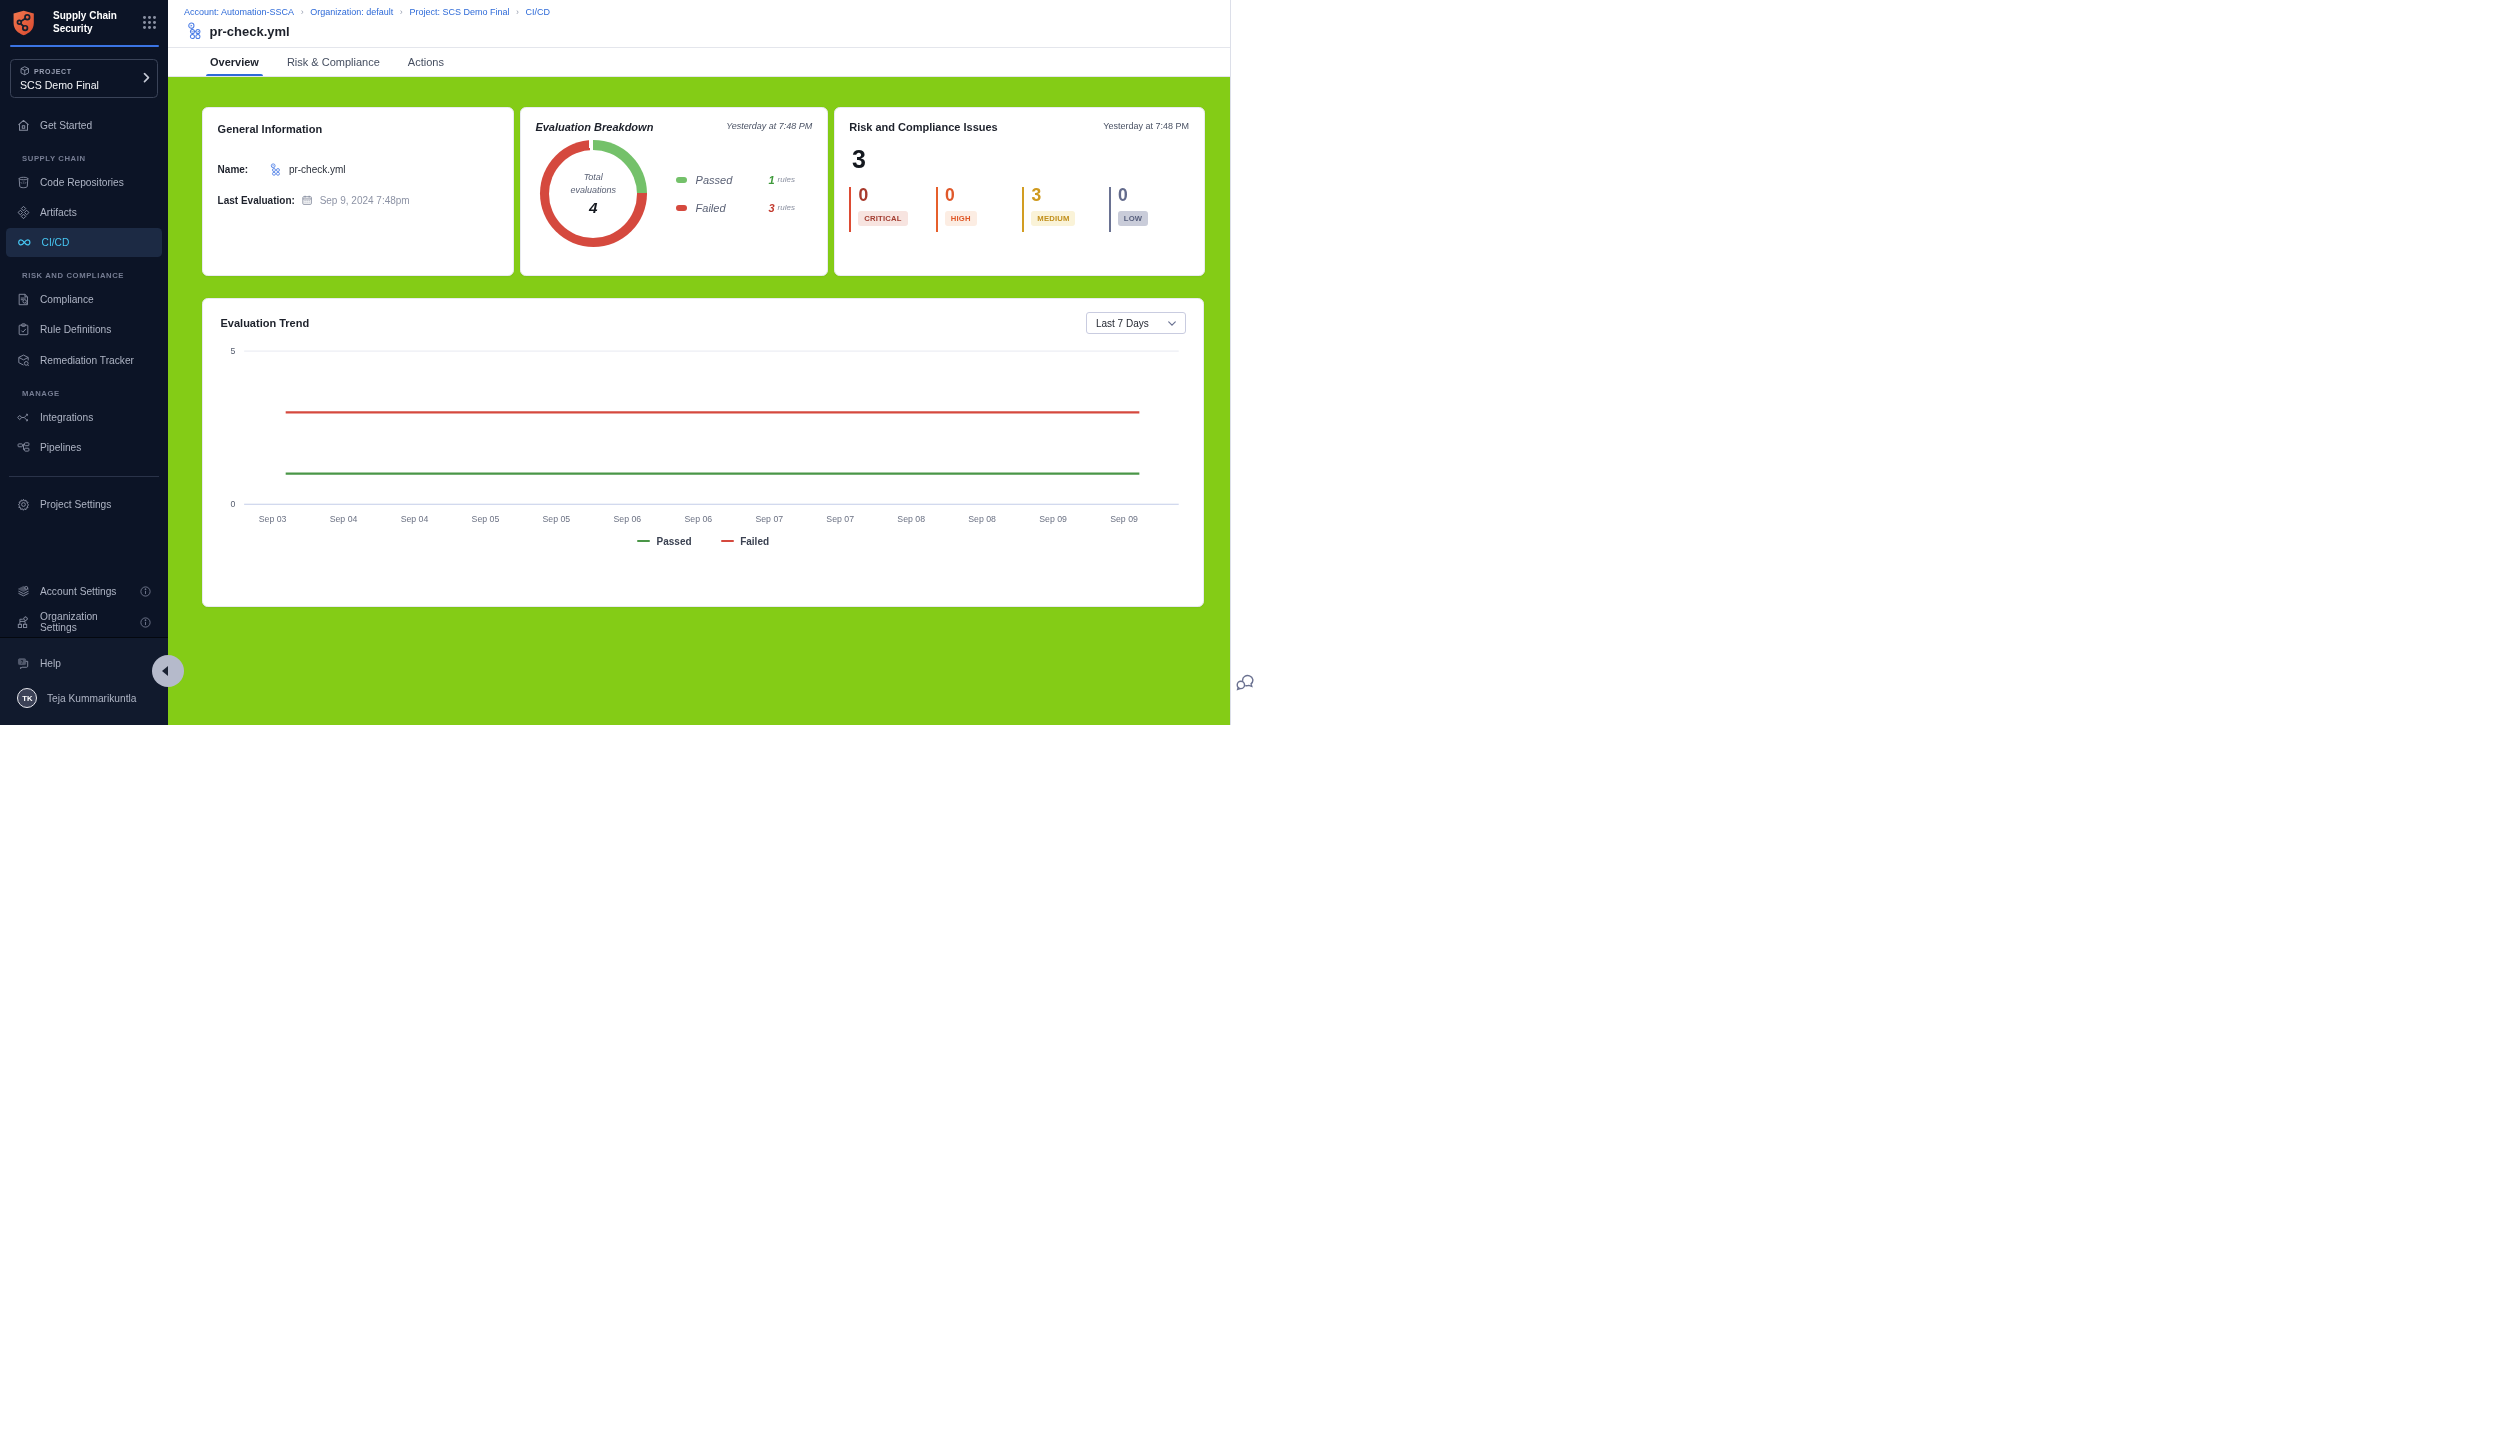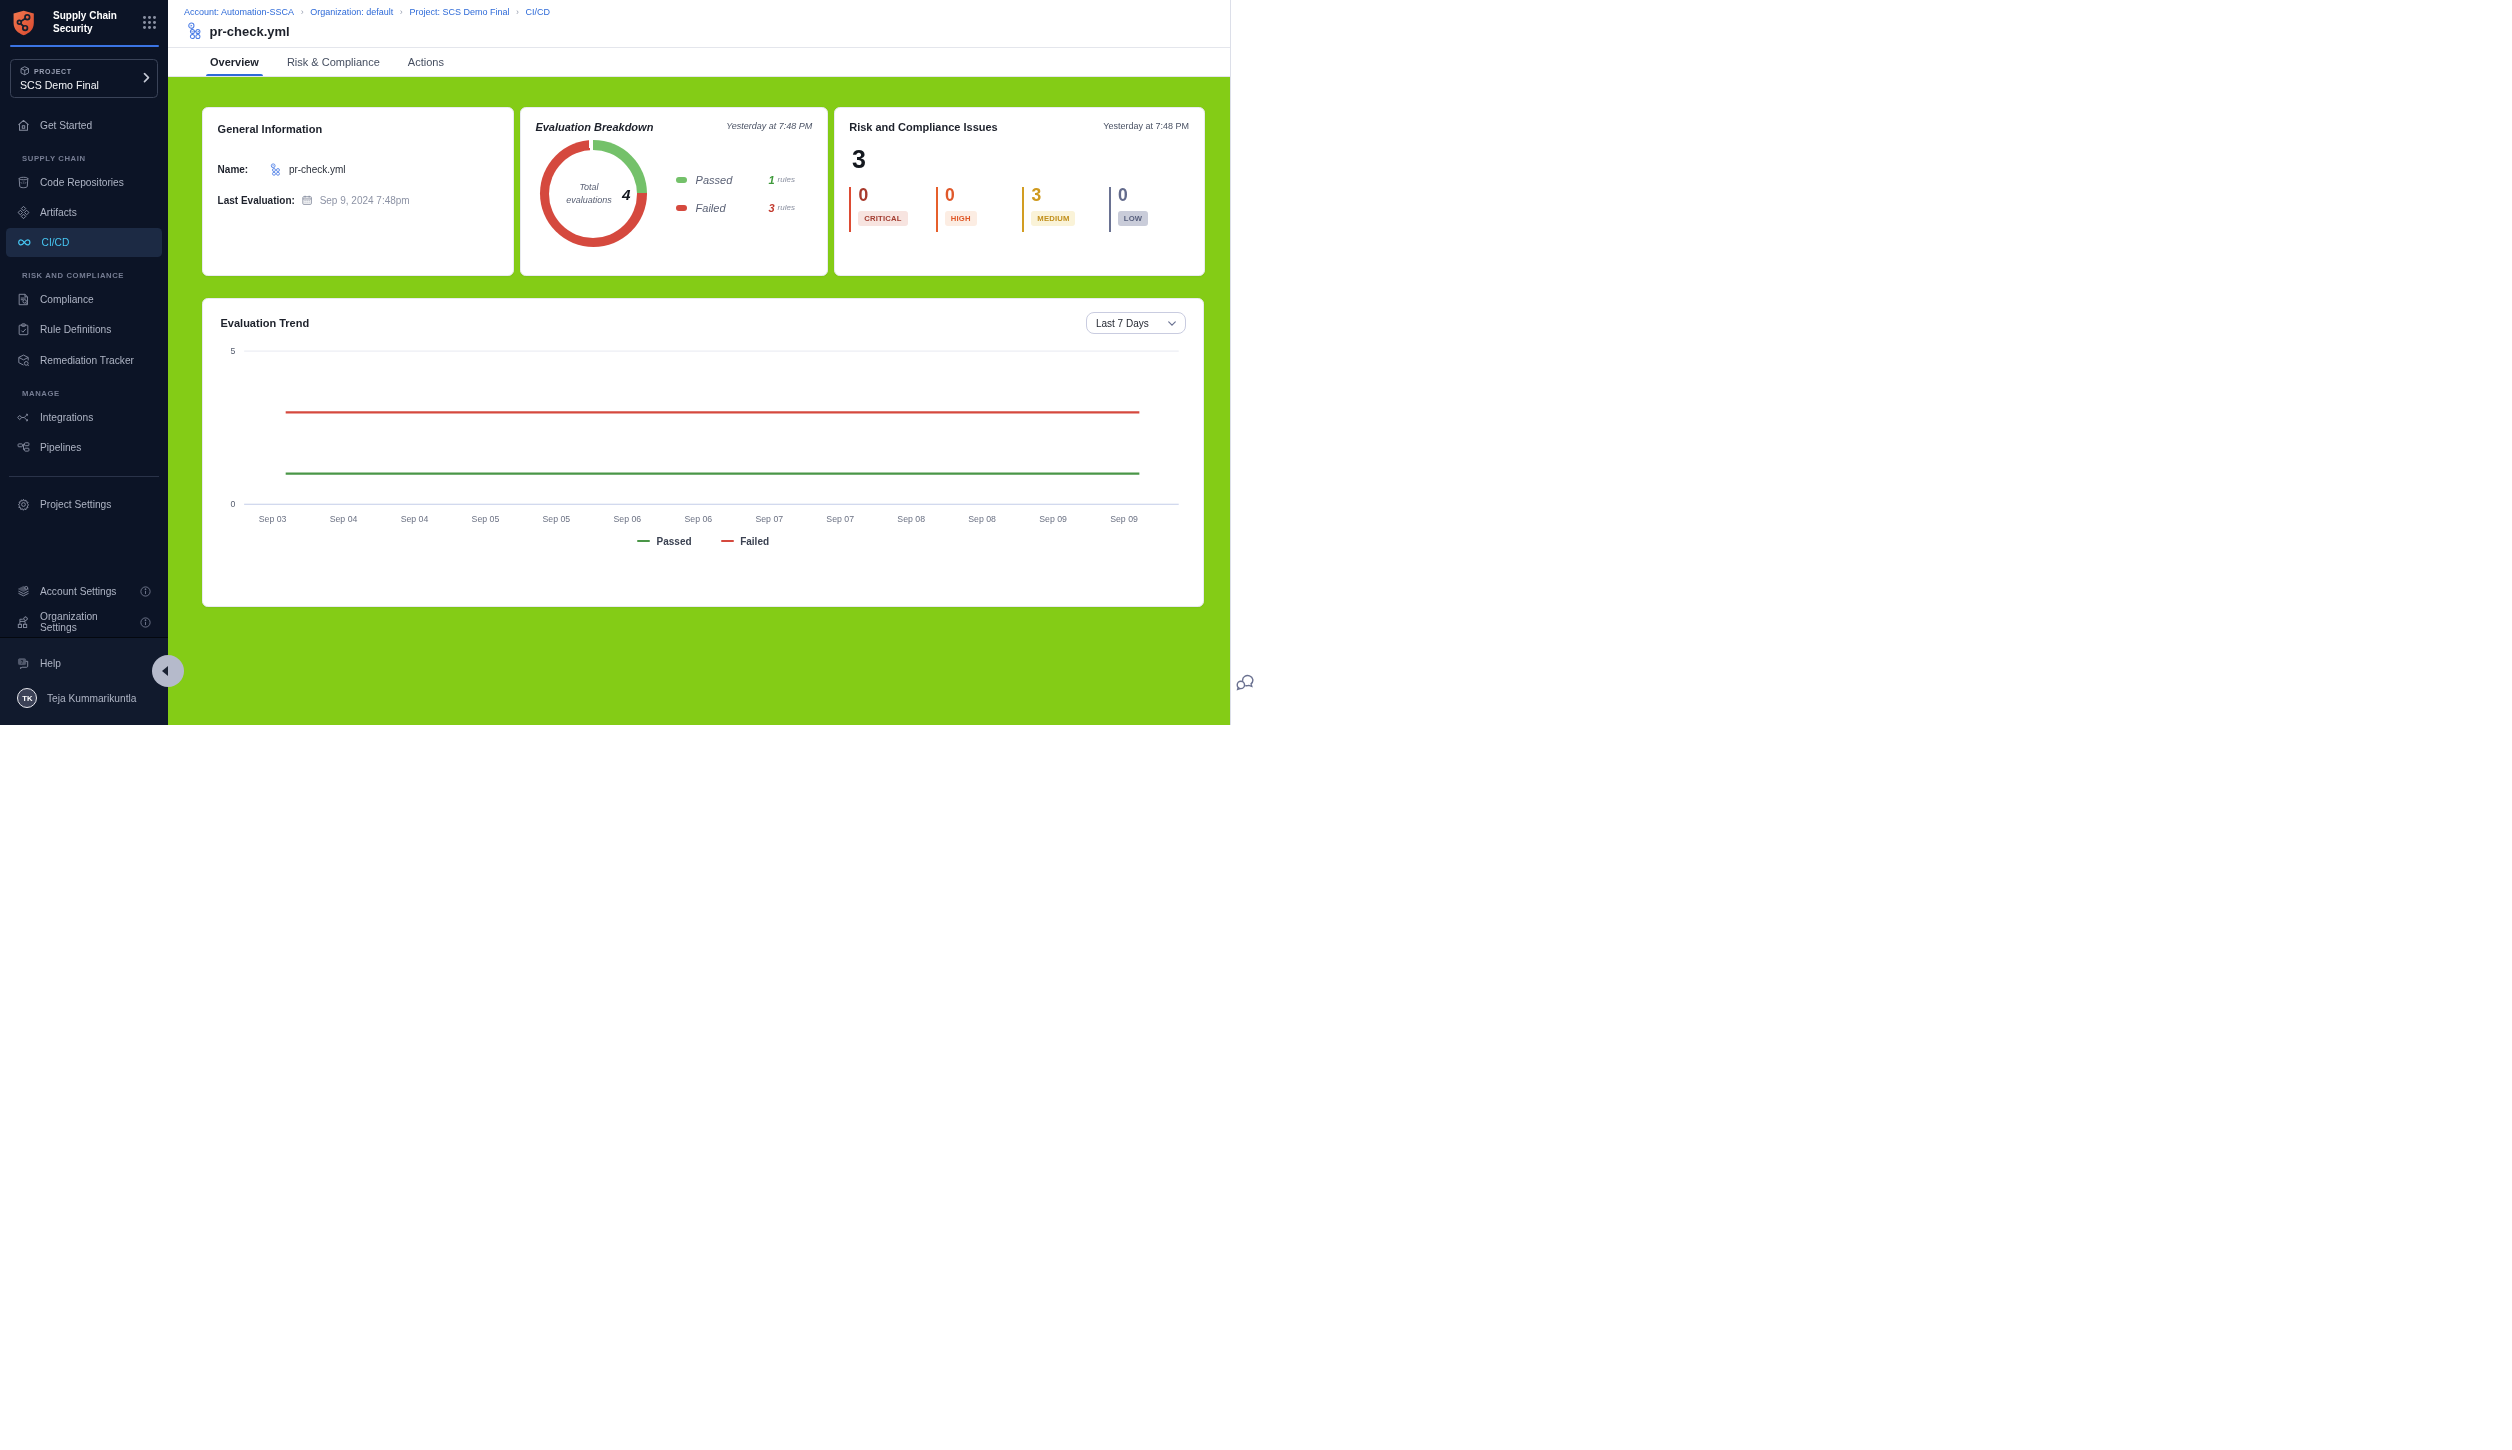--- a/index.html
+++ b/index.html
@@ -75,42 +75,42 @@
   .kv-row { display:flex; align-items:center; gap:7.3px; font-size:10px; color:#2a2f3a; }
   .kv-label { font-weight:bold; color:#1d212b; min-width:45px; }
   .kv-label.wide { min-width:73px; }
   .muted { color:#8d93a5; }
 
   .card-breakdown { width:308px; height:169px; padding:13px 14.6px;font-style:italic; }
   .bd-body { display:flex; align-items:center; margin-top:7.3px; }
   .donut { width:107px; height:107px; border-radius:50%; position:relative; margin-left:4.4px;
     display:flex; align-items:center; justify-content:center; }
   .donut-hole { width:88px; height:88px; background:#fff; border-radius:50%;
-    display:flex; flex-direction:row; align-items:center; justify-content:center; text-align:center; }
+    display:flex; flex-direction:column; align-items:center; justify-content:center; text-align:center; }
   .donut-label { font-size:9px; color:#5a6175; width:66px; line-height:1.45; }
   .donut-total { font-size:15.3px; font-weight:bold; color:#14181f; margin-top:1.5px; }
   .bd-legend { margin-left:29px; display:flex; flex-direction:column; gap:16px; }
   .bd-leg-row { display:flex; align-items:center; }
   .pill { width:11px; height:5.1px; border-radius:2.9px; margin-right:8.8px; }
   .bd-leg-label { font-size:11px; color:#5a6175; width:57px; }
   .bd-leg-val { font-size:11px; font-weight:bold; margin-left:16px; }
   .bd-leg-unit { font-size:8px; color:#8a90a0; margin-left:2.9px; }
 
   .card-risk { width:371px; height:169px; padding:13px 14.6px; }
   .risk-total { font-size:25px; font-weight:bold; color:#14181f; margin:11.7px 0 0 2.9px; }
   .sev-row { display:flex; margin-top:13px; gap:17.5px; }
   .sev-col { border-left:2.2px solid; padding-left:7.3px; min-height:45px; min-width:69px; }
   .sev-count { font-size:17.5px; font-weight:bold; line-height:1; }
   .sev-badge { display:inline-block; margin-top:6.6px; font-size:7.7px; font-weight:bold;
     padding:2.9px 5.8px; border-radius:2.9px; letter-spacing:0.2px; }
 
   .trend-card { width:1002px; height:309px; margin-top:22px; padding:13px 17.5px; }
   .trend-head { display:flex; align-items:center; justify-content:space-between; }
   .range-select { display:flex; align-items:center; gap:19px; border:0.7px solid #c9cce0;
-    border-radius:8px; padding:4.4px 8.8px; font-size:10px; color:#1d212b;
+    border-radius:3px; padding:4.4px 8.8px; font-size:10px; color:#1d212b;
     background:#fff; cursor:pointer; }
   .chart-wrap { margin-top:4.4px; }
   .chart-legend { display:flex; justify-content:center; gap:29px; margin-top:4.4px; }
   .cl-item { display:flex; align-items:center; gap:6.6px; font-size:10px;
     font-weight:bold; color:#3b4252; }
   .cl-dash { width:13px; height:2.2px; border-radius:1.5px; }
 
   .right-strip { position:absolute; right:0; top:0; width:26px; height:725px;
     background:#fff; border-left:0.7px solid #dcdfe9; z-index:4; }
   .chat-fab { position:absolute; right:2.2px; bottom:32px; color:#6a7190; cursor:pointer; }

